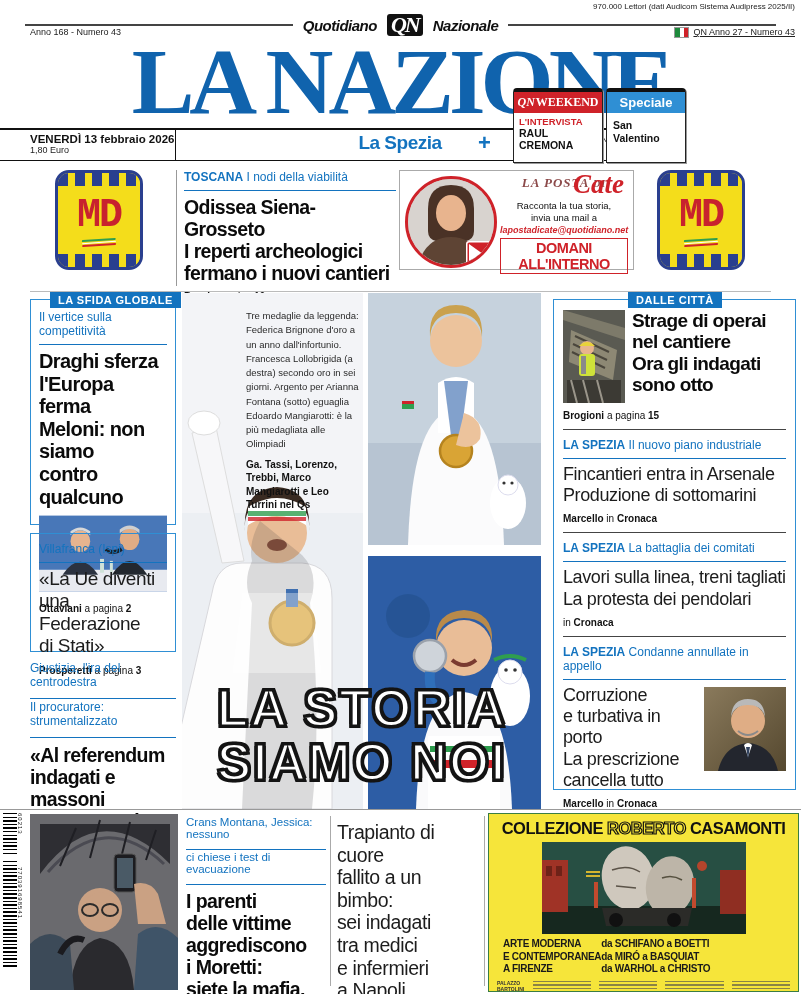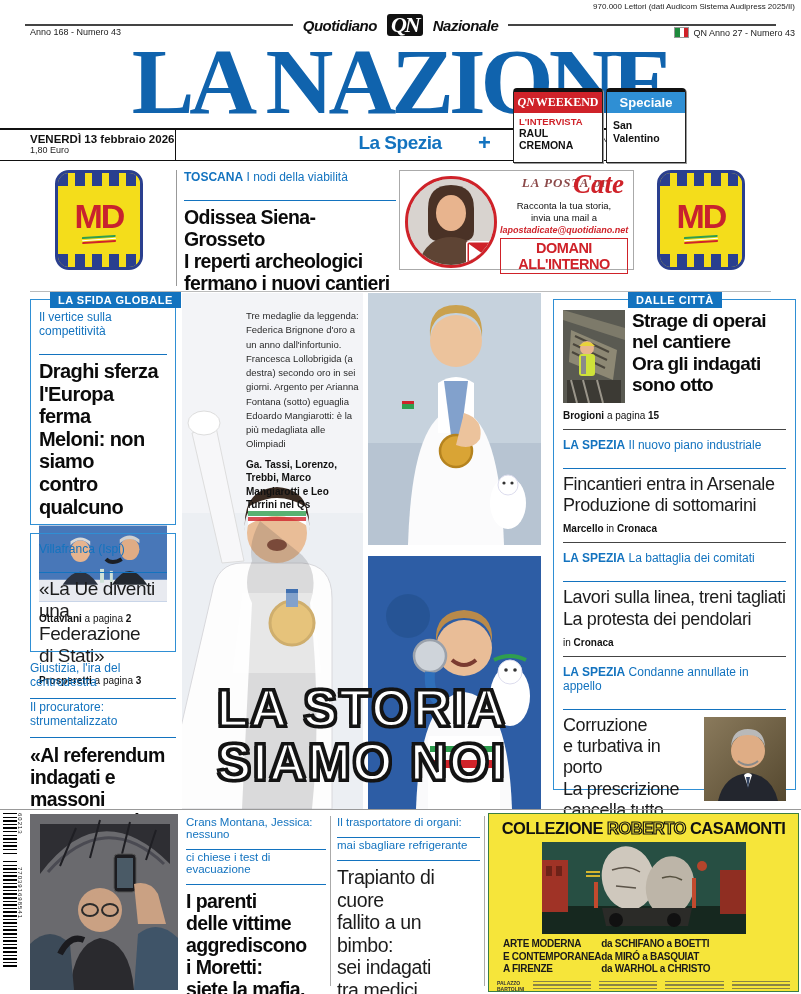--- a/index.html
+++ b/index.html
@@ -8,21 +8,21 @@
   .abs{position:absolute;}
   .pre{white-space:pre-line;}
   
   .readers{top:2px;right:6px;font-size:8px;color:#222;padding-left:25px;}
   .brandrow{top:14px;left:25px;right:25px;display:flex;align-items:center;gap:10px;}
   .brandrow .rule{flex:1;height:2px;background:#444;}
   .brandword{font-size:15px;font-weight:bold;font-style:italic;letter-spacing:-0.5px;}
   .qnlogo{font-family:"Liberation Serif",serif;font-weight:bold;font-style:italic;
           font-size:22px;letter-spacing:-2px;background:#111;color:#fff;padding:0 4px;border-radius:3px;line-height:1;}
   .edleft{top:27px;left:30px;font-size:9px;color:#222;}
-  .edright{top:27px;right:6px;font-size:9px;color:#222;display:flex;align-items:flex-end;gap:4px;}
+  .edright{top:27px;right:6px;font-size:9px;color:#222;display:flex;align-items:flex-start;gap:4px;text-decoration:underline;}
   .flag{display:inline-flex;width:13px;height:9px;border:0.5px solid #999;}
   .flag i{flex:1;}
   .flag .g{background:#1e8a3c}.flag .w{background:#fff}.flag .r{background:#cf2229}
   
   .masthead{top:34px;left:0;width:100%;text-align:center;font-family:"Liberation Serif",serif;
             font-weight:bold;font-size:94px;line-height:1;color:#1063ad;letter-spacing:-5px;}
   
   .promo{background:#fff;border:1px solid #222;border-top:4px solid #111;border-radius:4px 4px 0 0;
          box-shadow:1px 1px 0 #999;z-index:5;}
   .promo .head{color:#fff;text-align:center;font-weight:bold;padding:3px 0;}
@@ -44,29 +44,29 @@
   .edition{position:absolute;left:300px;top:2px;width:200px;text-align:center;color:#1373bf;
            font-weight:bold;font-size:19px;letter-spacing:-0.5px;}
   .plus{position:absolute;left:478px;top:0px;color:#1373bf;font-weight:bold;font-size:22px;}
   .founded{position:absolute;right:8px;top:4px;text-align:right;font-size:8.5px;color:#222;line-height:1.3;}
   
   .md{width:82px;height:94px;background:#f4dd1b;border-radius:14px;border:3px solid #2a3f8f;
       display:flex;flex-direction:column;justify-content:center;align-items:center;position:absolute;overflow:hidden;}
   .md::before,.md::after{content:"";display:block;position:absolute;left:0;right:0;height:13px;
       background:repeating-linear-gradient(90deg,#2a3f8f 0 10px,#f4dd1b 10px 17px);}
   .md::before{top:0}.md::after{bottom:0}
-  .mdtext{font-family:Liberation Sans, sans-serif;font-weight:bold;font-size:34px;color:#c8222e;
+  .mdtext{font-family:Liberation Mono, monospace;font-weight:bold;font-size:40px;color:#c8222e;
           letter-spacing:-2px;line-height:1;margin-top:2px;}
   .swoosh{width:34px;height:7px;margin-top:3px;display:flex;flex-direction:column;gap:1px;transform:rotate(-4deg);}
   .swoosh i{display:block;height:2px;border-radius:2px;}
   .swoosh .g{background:#2f9e4f}.swoosh .w{background:#fff}.swoosh .r{background:#d0232a}
   .md1{left:55px;top:170px;}
   .md2{left:657px;top:170px;}
   
-  .kicker{color:#1373bf;font-size:12px;border-bottom:1.5px solid #1373bf;padding-bottom:16px;margin-bottom:5px;}
+  .kicker{color:#1373bf;font-size:12px;border-bottom:1.5px solid #1373bf;padding-bottom:6px;margin-bottom:5px;}
   .kicker b{font-weight:bold;}
   .kicker.two{border-bottom:none;padding-bottom:0;}
   .kicker.two div{border-bottom:1.5px solid #1373bf;padding-bottom:9px;margin-bottom:1px;}
   .hl-bold{font-weight:bold;letter-spacing:-0.6px;line-height:1.13;color:#0b0b0b;}
   .hl-light{font-weight:normal;letter-spacing:-0.4px;line-height:1.18;color:#1c1c1c;}
   .byline{font-size:10px;margin-top:7px;color:#111;}
   .byline b{font-weight:bold;}
   .sechr{height:1px;background:#444;margin:8px 0;}
   
   .tosc-vline{left:176px;top:170px;height:116px;width:1px;background:#999;}
@@ -479,24 +479,20 @@
 aggrediscono
 i Moretti:
 siete la mafia,
 li avete uccisi</div>
 
   </div>
 
   <div class="abs vline vl1"></div>
 
   <div class="abs botcol trapianto">
-    <div class="kicker two">
-      <div>Il trasportatore di organi:</div>
-      <div>mai sbagliare refrigerante</div>
-    </div>
     <div class="hl-light pre" style="margin-top:5px">Trapianto di cuore
 fallito a un bimbo:
 sei indagati
 tra medici
 e infermieri
 a Napoli</div>
 
   </div>
 
   <div class="abs vline vl2"></div>

